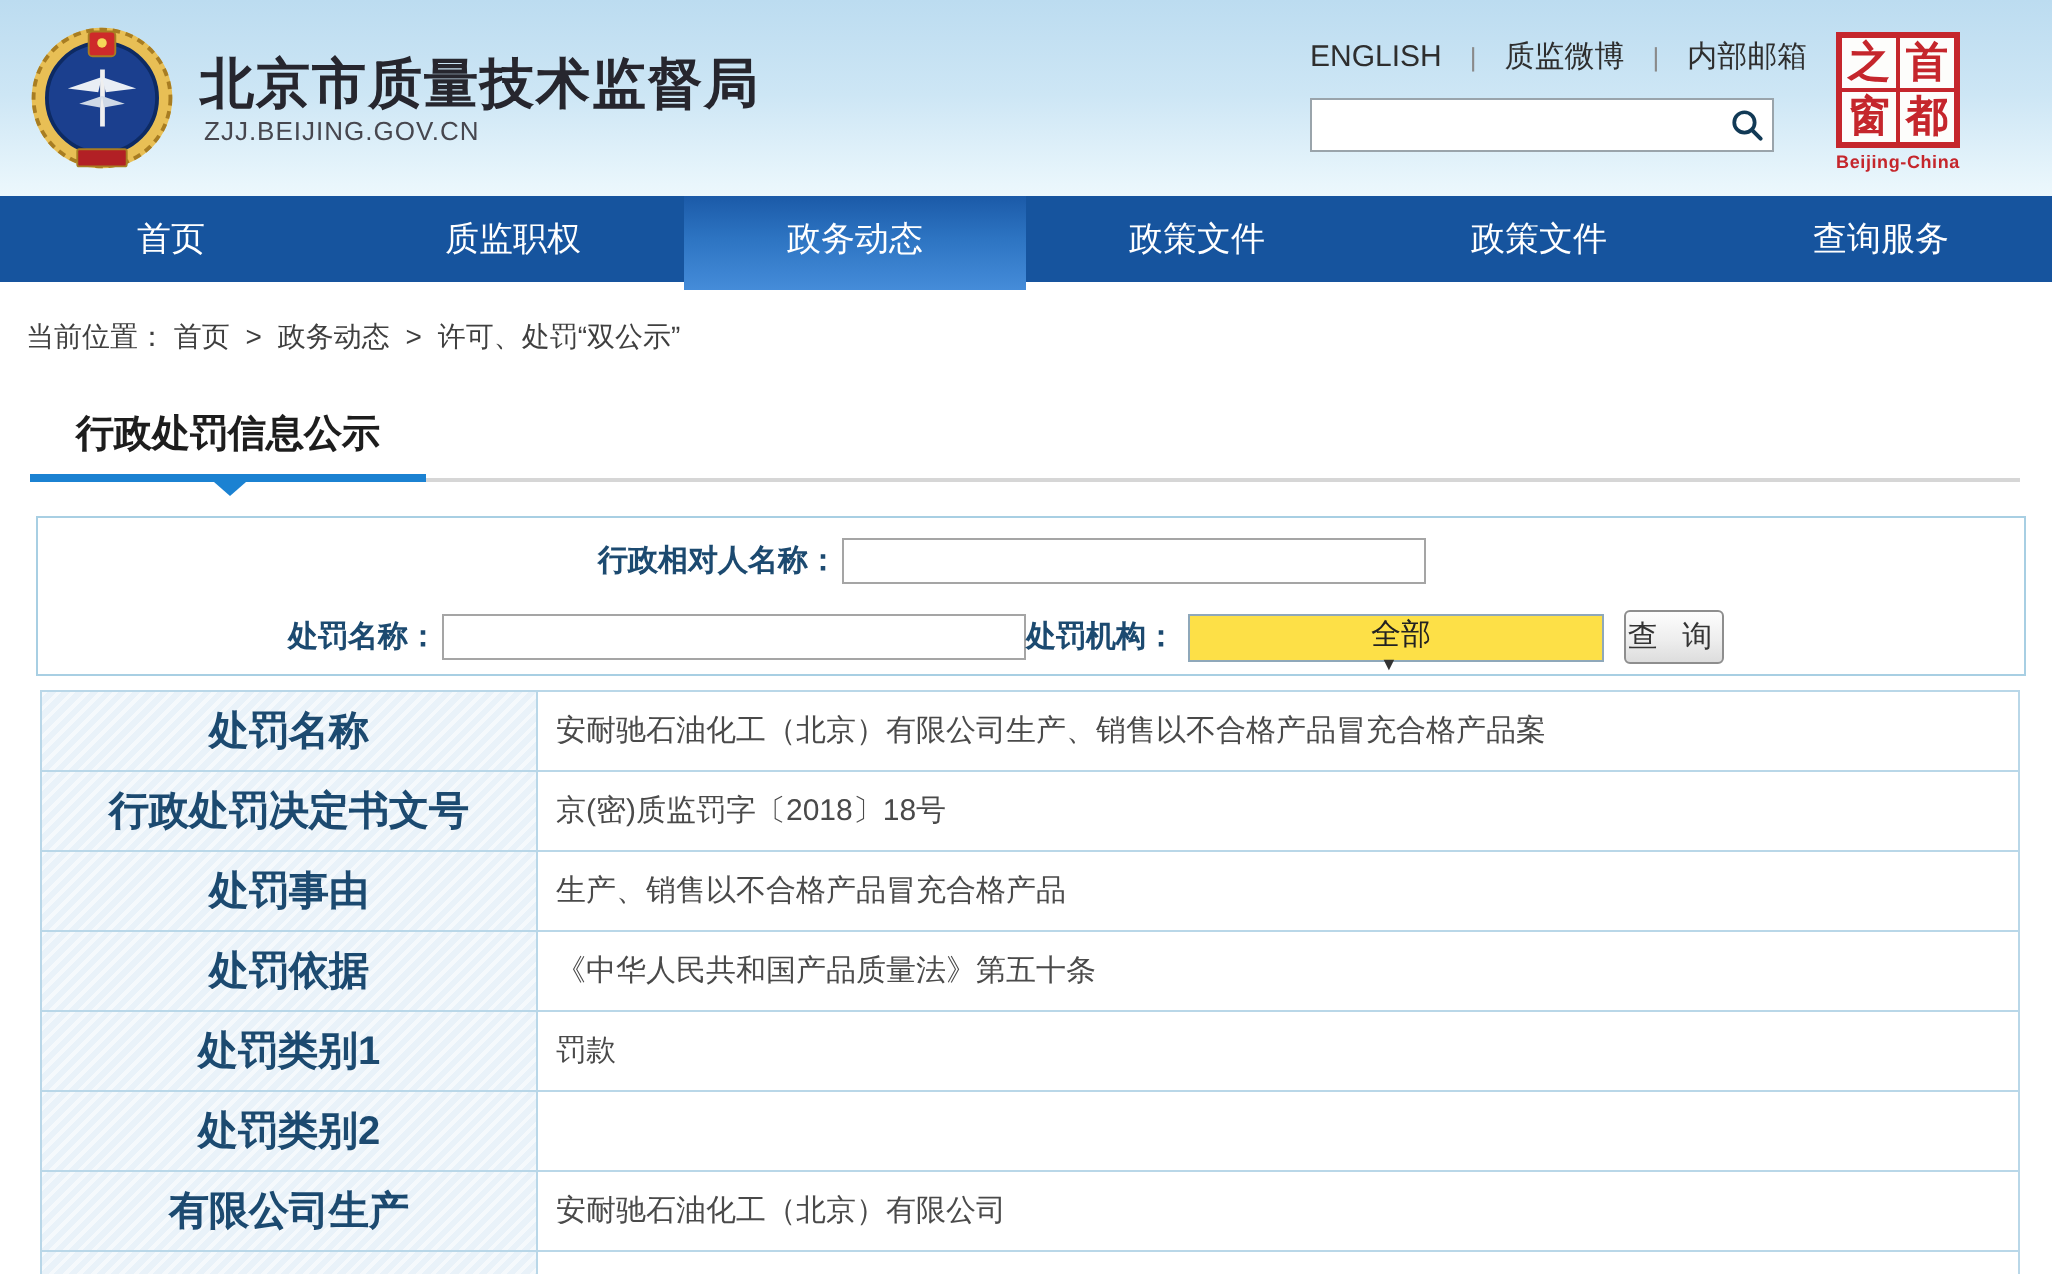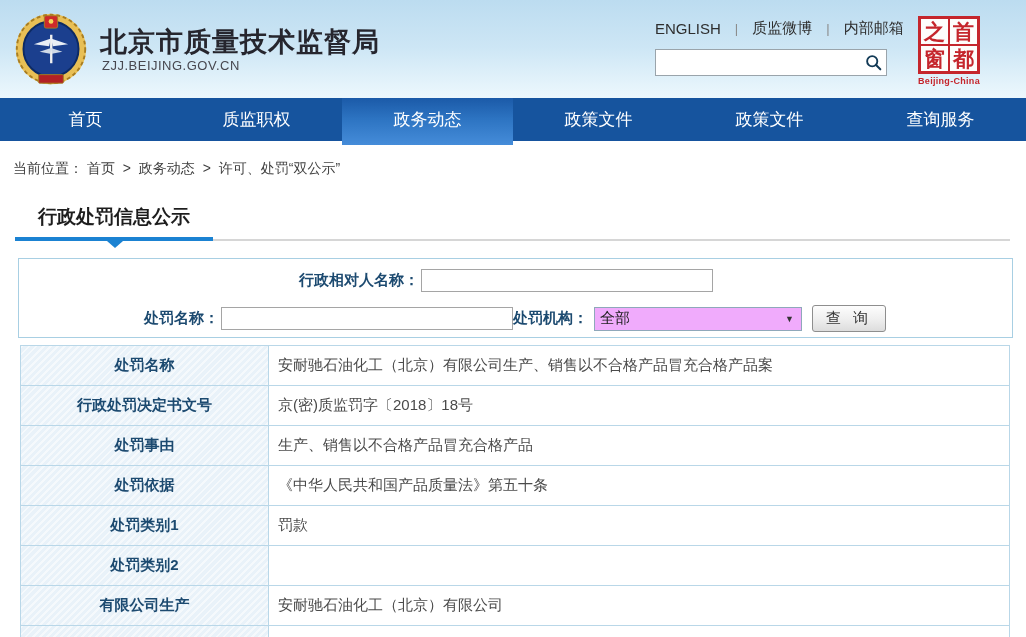--- a/index.html
+++ b/index.html
@@ -54,38 +54,38 @@
 
   
   .form-box { position:absolute; top:258px; left:18px; width:995px; height:80px;
               background:#fff; border:1px solid #a8cfe3; }
   .form-row { position:absolute; display:flex; align-items:center; }
   .form-row.row1 { top:10px; left:280px; }
   .form-row.row2 { top:46px; left:125px; }
   .f-label { font-size:15px; font-weight:bold; color:#1c4a70; white-space:nowrap; }
   .f-input { width:292px; height:23px; border:1px solid #a5a5a5; font-size:14px; padding:0 4px;
              outline:none; margin-left:2px; }
-  .f-select { width:208px; height:24px; border:1px solid #8fa8ba; background:#f0abfc; margin-left:6px;
-              display:flex; align-items:center; cursor:pointer; position:relative; }
+  .f-select { width:208px; height:24px; border:1px solid #8fa8ba; background:#fde047; margin-left:6px;
+              display:flex; align-items:center; cursor:pointer; position:relative;flex-direction:column; }
   .f-select .sel-text { flex:1; font-size:15px; color:#222; padding-left:5px; }
   .f-select .sel-arrow { font-size:9px; color:#333; padding-right:7px; }
-  .f-btn { margin-left:10px; width:74px; height:27px; border:1px solid #8e8e8e; border-radius:3px;
+  .f-btn { margin-left:10px; width:50px; height:27px; border:1px solid #8e8e8e; border-radius:3px;
            background:linear-gradient(180deg,#fdfdfd 0%,#eee 55%,#ddd 100%);
            font-size:15px; color:#333; letter-spacing:4px; cursor:pointer;
            font-family:"Liberation Sans", sans-serif; }
 
   
   .detail-table { position:absolute; top:345px; left:20px; width:990px;
                   border:1px solid #b9d7e8; border-bottom:none; }
   .t-row { display:flex; height:40px; border-bottom:1px solid #b9d7e8; }
   .t-label { width:248px; border-right:1px solid #b9d7e8;
              background:#e9f2f9;
              background-image:repeating-linear-gradient(135deg, rgba(255,255,255,.55) 0 2px, rgba(0,0,0,0) 2px 5px);
              display:flex; align-items:center; justify-content:center;
-             font-size:15px; font-weight:bold; color:#1c4a70; }
+             font-size:20px; font-weight:bold; color:#1c4a70; }
   .t-value { flex:1; display:flex; align-items:center; padding-left:9px;
              font-size:15px; color:#4a4a4a; background:#fff; }
 </style>
 </head>
 <body>
 
 <div class="stage" data-interactable="false">
 
   <div class="header" data-interactable="false">
     <svg class="emblem" data-interactable="false" viewBox="0 0 80 90">

